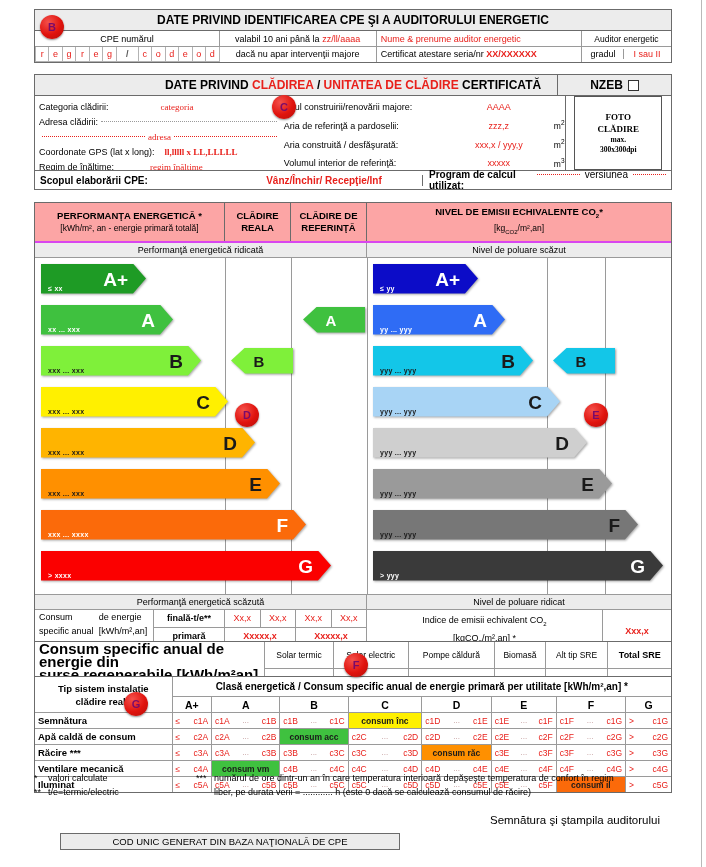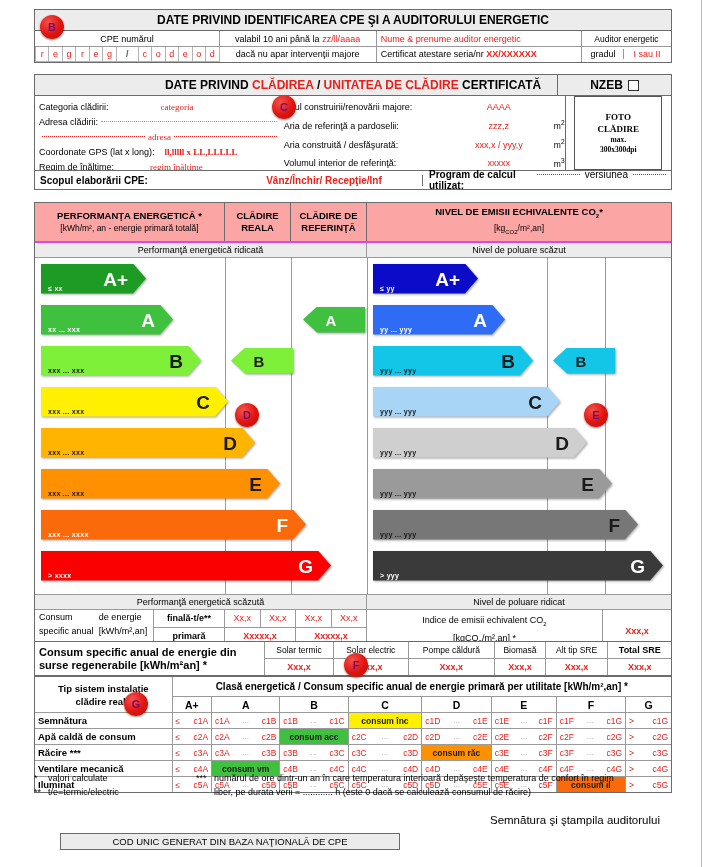--- a/index.html
+++ b/index.html
@@ -117,21 +117,21 @@
   #consum .q:last-child{border-right:none;}
   #consum .h{flex:1;text-align:center;color:#e8201b;font-weight:bold;line-height:17px;}
   #consum .co2col{flex:1;border-right:1px solid #9a9a9a;display:flex;flex-direction:column;
      align-items:center;justify-content:center;box-sizing:border-box;line-height:14px;}
   #consum .co2val{width:68px;text-align:center;color:#e8201b;font-weight:bold;display:flex;align-items:center;justify-content:center;}
 
   
   #sre{position:absolute;left:34px;top:641px;width:638px;border:1px solid #6b6b6b;background:#fff;box-sizing:border-box;}
   #sre table{font-size:9px;}
   #sre td{border:1px solid #9a9a9a;height:16px;text-align:center;}
-  #sre td.lbl{text-align:left;padding-left:4px;font-weight:bold;font-size:11px;line-height:13px;border-left:none;}
+  #sre td.lbl{text-align:left;padding-left:4px;font-weight:bold;font-size:15px;line-height:13px;border-left:none;}
   #sre td.vr{color:#e8201b;font-weight:bold;}
   #sre td.hd{font-size:8.5px;}
   #sre td.hdb{font-size:9px;font-weight:bold;}
 
   
   #util{position:absolute;left:34px;top:676px;width:638px;border:1px solid #6b6b6b;background:#fff;box-sizing:border-box;}
   #util table{font-size:8.5px;}
   #util td{border:1px solid #9a9a9a;height:15px;}
   #util .sysname{text-align:left;padding-left:3px;font-size:9.5px;font-weight:bold;width:125px;}
   #util .topttl{text-align:center;font-weight:bold;font-size:10px;padding:2px 0;}

